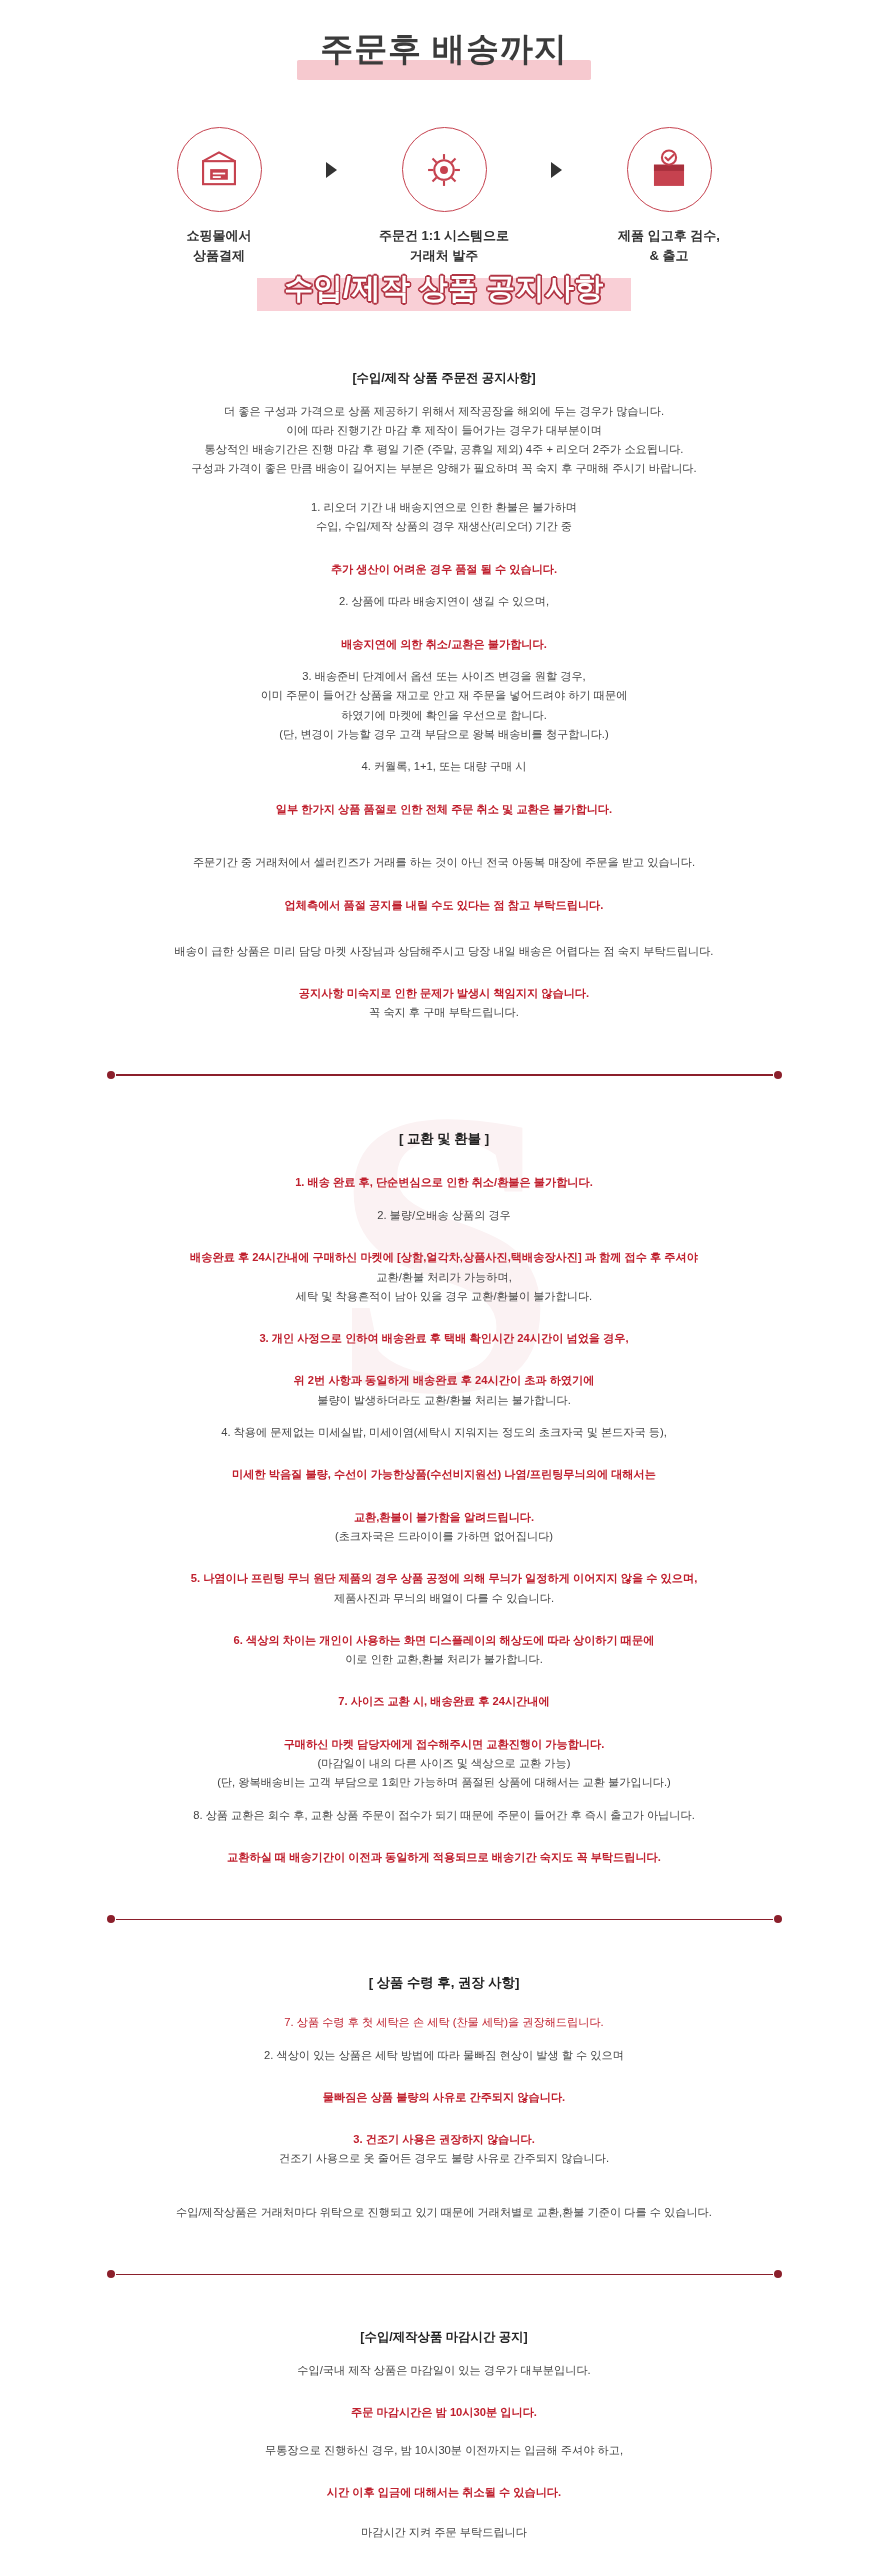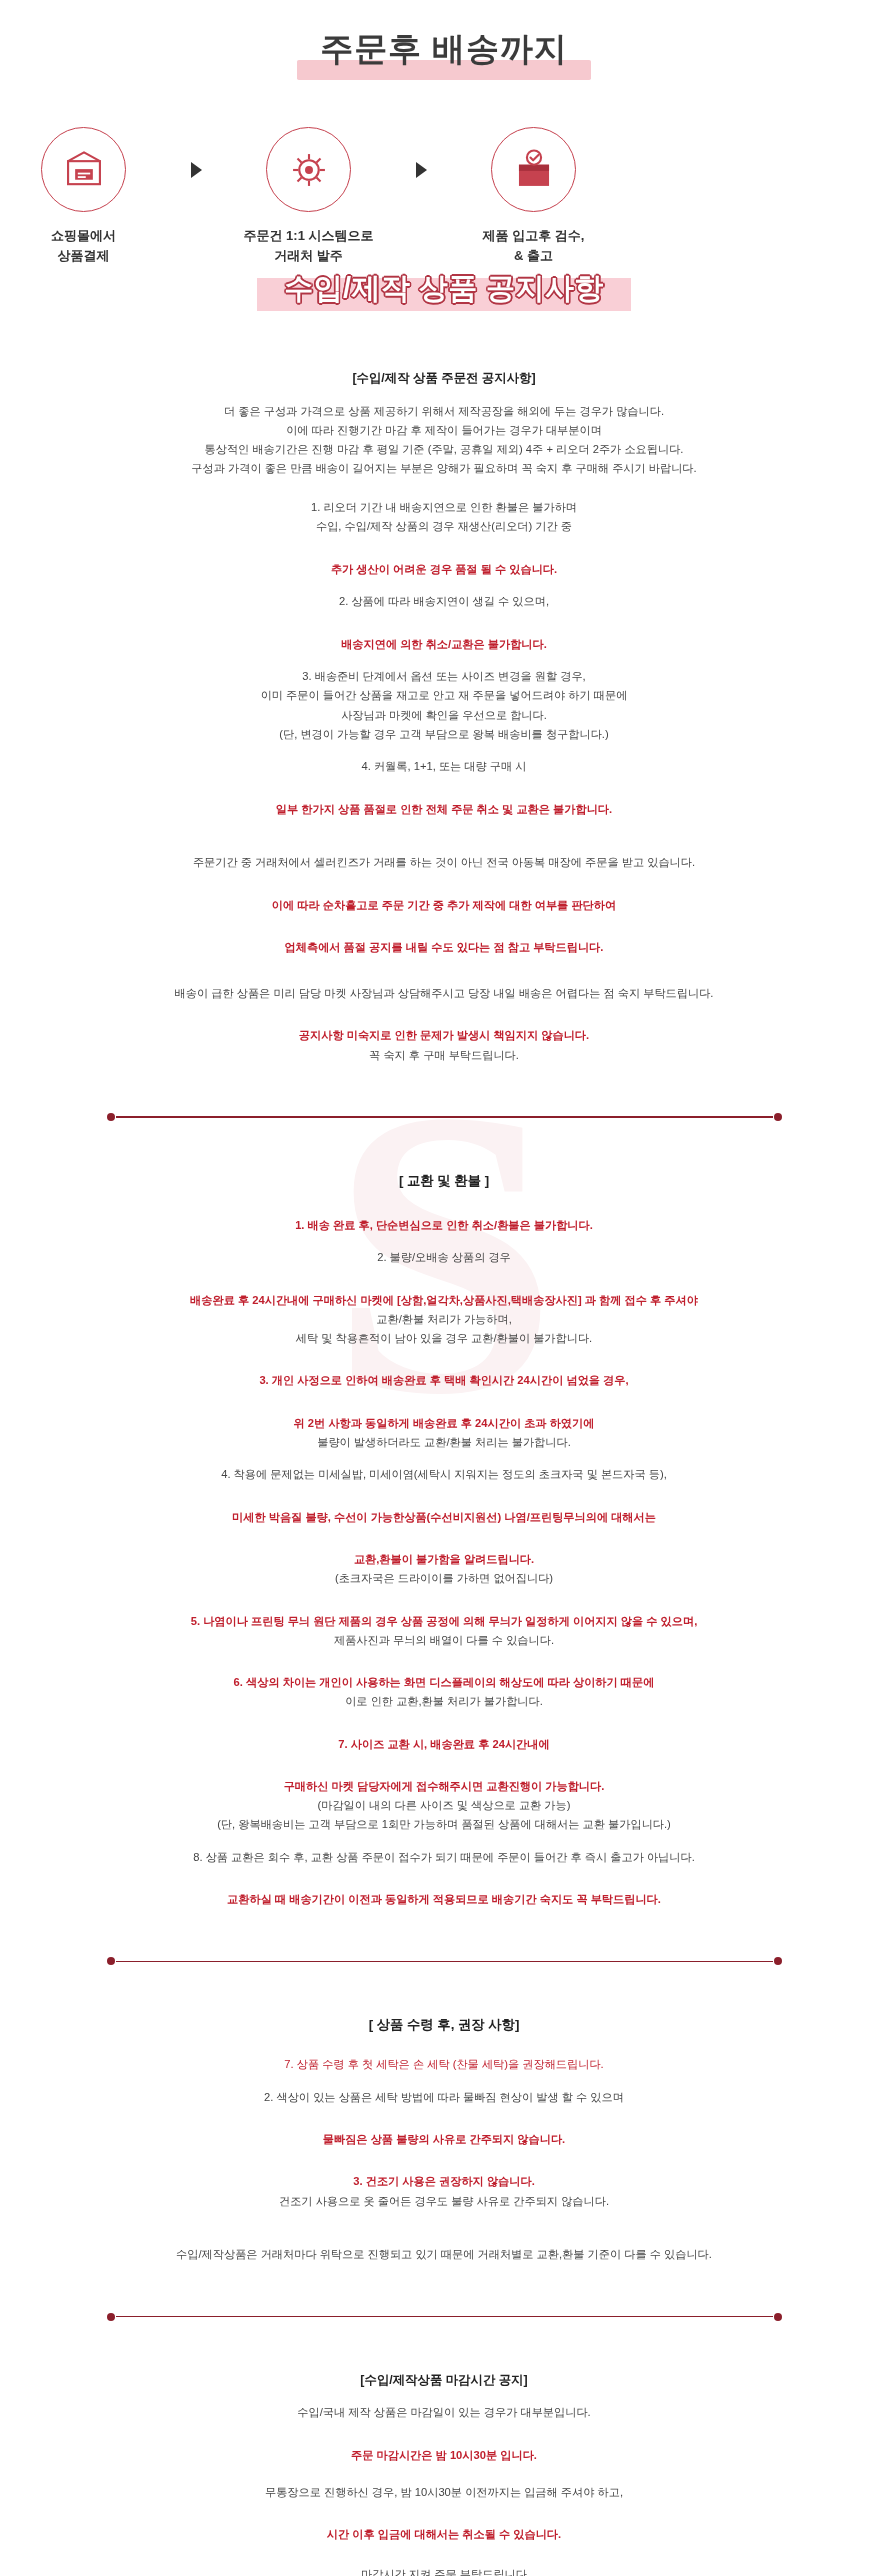--- a/index.html
+++ b/index.html
@@ -62,21 +62,21 @@
     font-size: 33px;
     font-weight: bold;
     letter-spacing: 0.9px;
     color: #3b3b3b;
   }
 
   
   .steps {
     margin-top: 46px;
     display: flex;
-    justify-content: flex-start;
+    justify-content: center;
     align-items: flex-start;
     gap: 5px;
   }
   .step {
     width: 167px;
     text-align: center;
   }
   .circle {
     width: 85px; height: 85px;
     margin: 0 auto 14px auto;
@@ -284,32 +284,31 @@
             <div class="line">수입, 수입/제작 상품의 경우 재생산(리오더) 기간 중</div>
             <div class="line red">추가 생산이 어려운 경우 품절 될 수 있습니다.</div>
           </div>
           <div class="para">
             <div class="line">2. 상품에 따라 배송지연이 생길 수 있으며,</div>
             <div class="line red">배송지연에 의한 취소/교환은 불가합니다.</div>
           </div>
           <div class="para">
             <div class="line">3. 배송준비 단계에서 옵션 또는 사이즈 변경을 원할 경우,</div>
             <div class="line">이미 주문이 들어간 상품을 재고로 안고 재 주문을 넣어드려야 하기 때문에</div>
-            <div class="line">사장님과 마켓에 확인을 우선으로 합니다.</div>
+            <div class="line">하였기에 마켓에 확인을 우선으로 합니다.</div>
             <div class="line">(단, 변경이 가능할 경우 고객 부담으로 왕복 배송비를 청구합니다.)</div>
           </div>
           <div class="para">
             <div class="line">4. 커월록, 1+1, 또는 대량 구매 시</div>
             <div class="line red">일부 한가지 상품 품절로 인한 전체 주문 취소 및 교환은 불가합니다.</div>
           </div>
         </div>
       <div style="height:21px"></div>
       <div id="notice-mid">
           <div class="line">주문기간 중 거래처에서 셀러킨즈가 거래를 하는 것이 아닌 전국 아동복 매장에 주문을 받고 있습니다.</div>
-          <div class="line red">이에 따라 순차홀고로 주문 기간 중 추가 제작에 대한 여부를 판단하여</div>
           <div class="line red">업체측에서 품절 공지를 내릴 수도 있다는 점 참고 부탁드립니다.</div>
         </div>
       <div style="height:27px"></div>
       <div id="notice-end">
           <div class="line">배송이 급한 상품은 미리 담당 마켓 사장님과 상담해주시고 당장 내일 배송은 어렵다는 점 숙지 부탁드립니다.</div>
           <div class="line red">공지사항 미숙지로 인한 문제가 발생시 책임지지 않습니다.</div>
           <div class="line">꼭 숙지 후 구매 부탁드립니다.</div>
         </div>
     </div>
 

